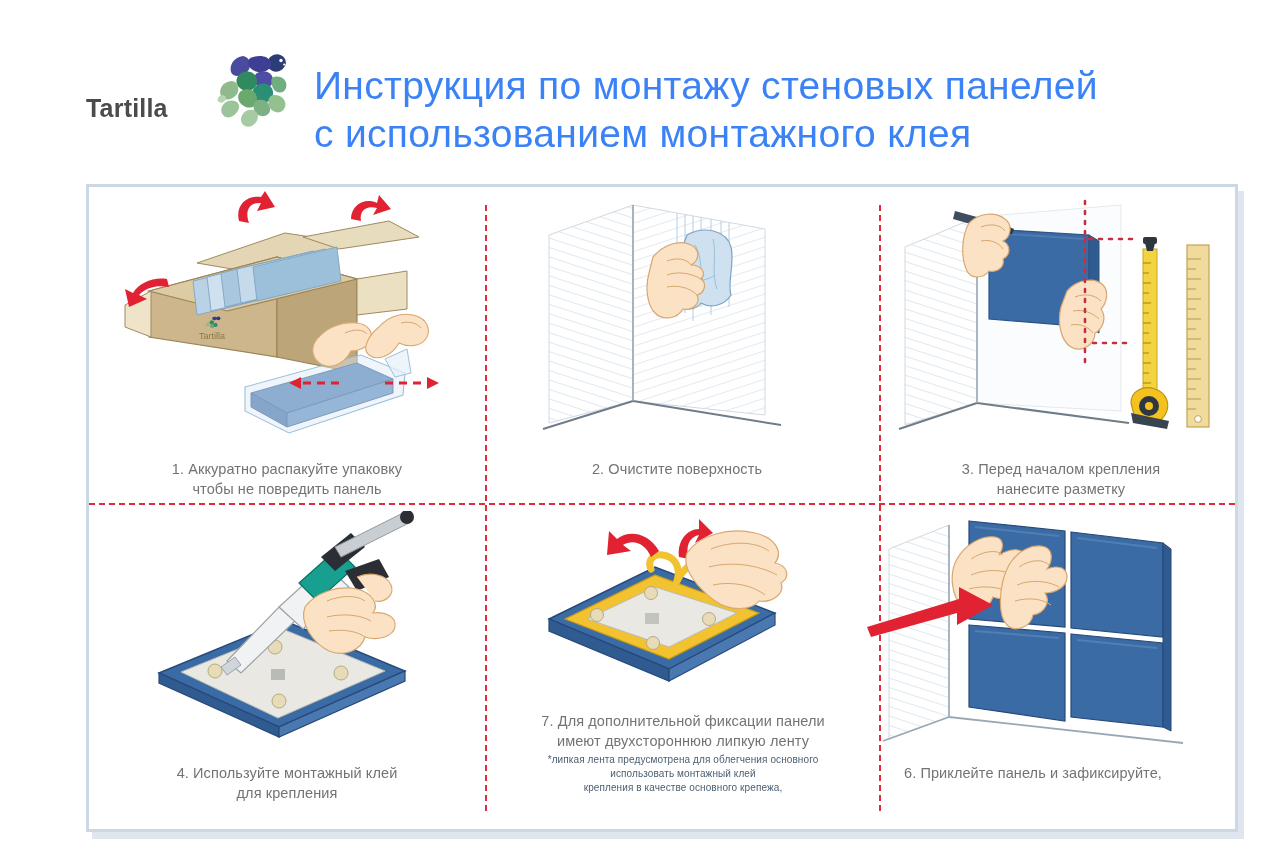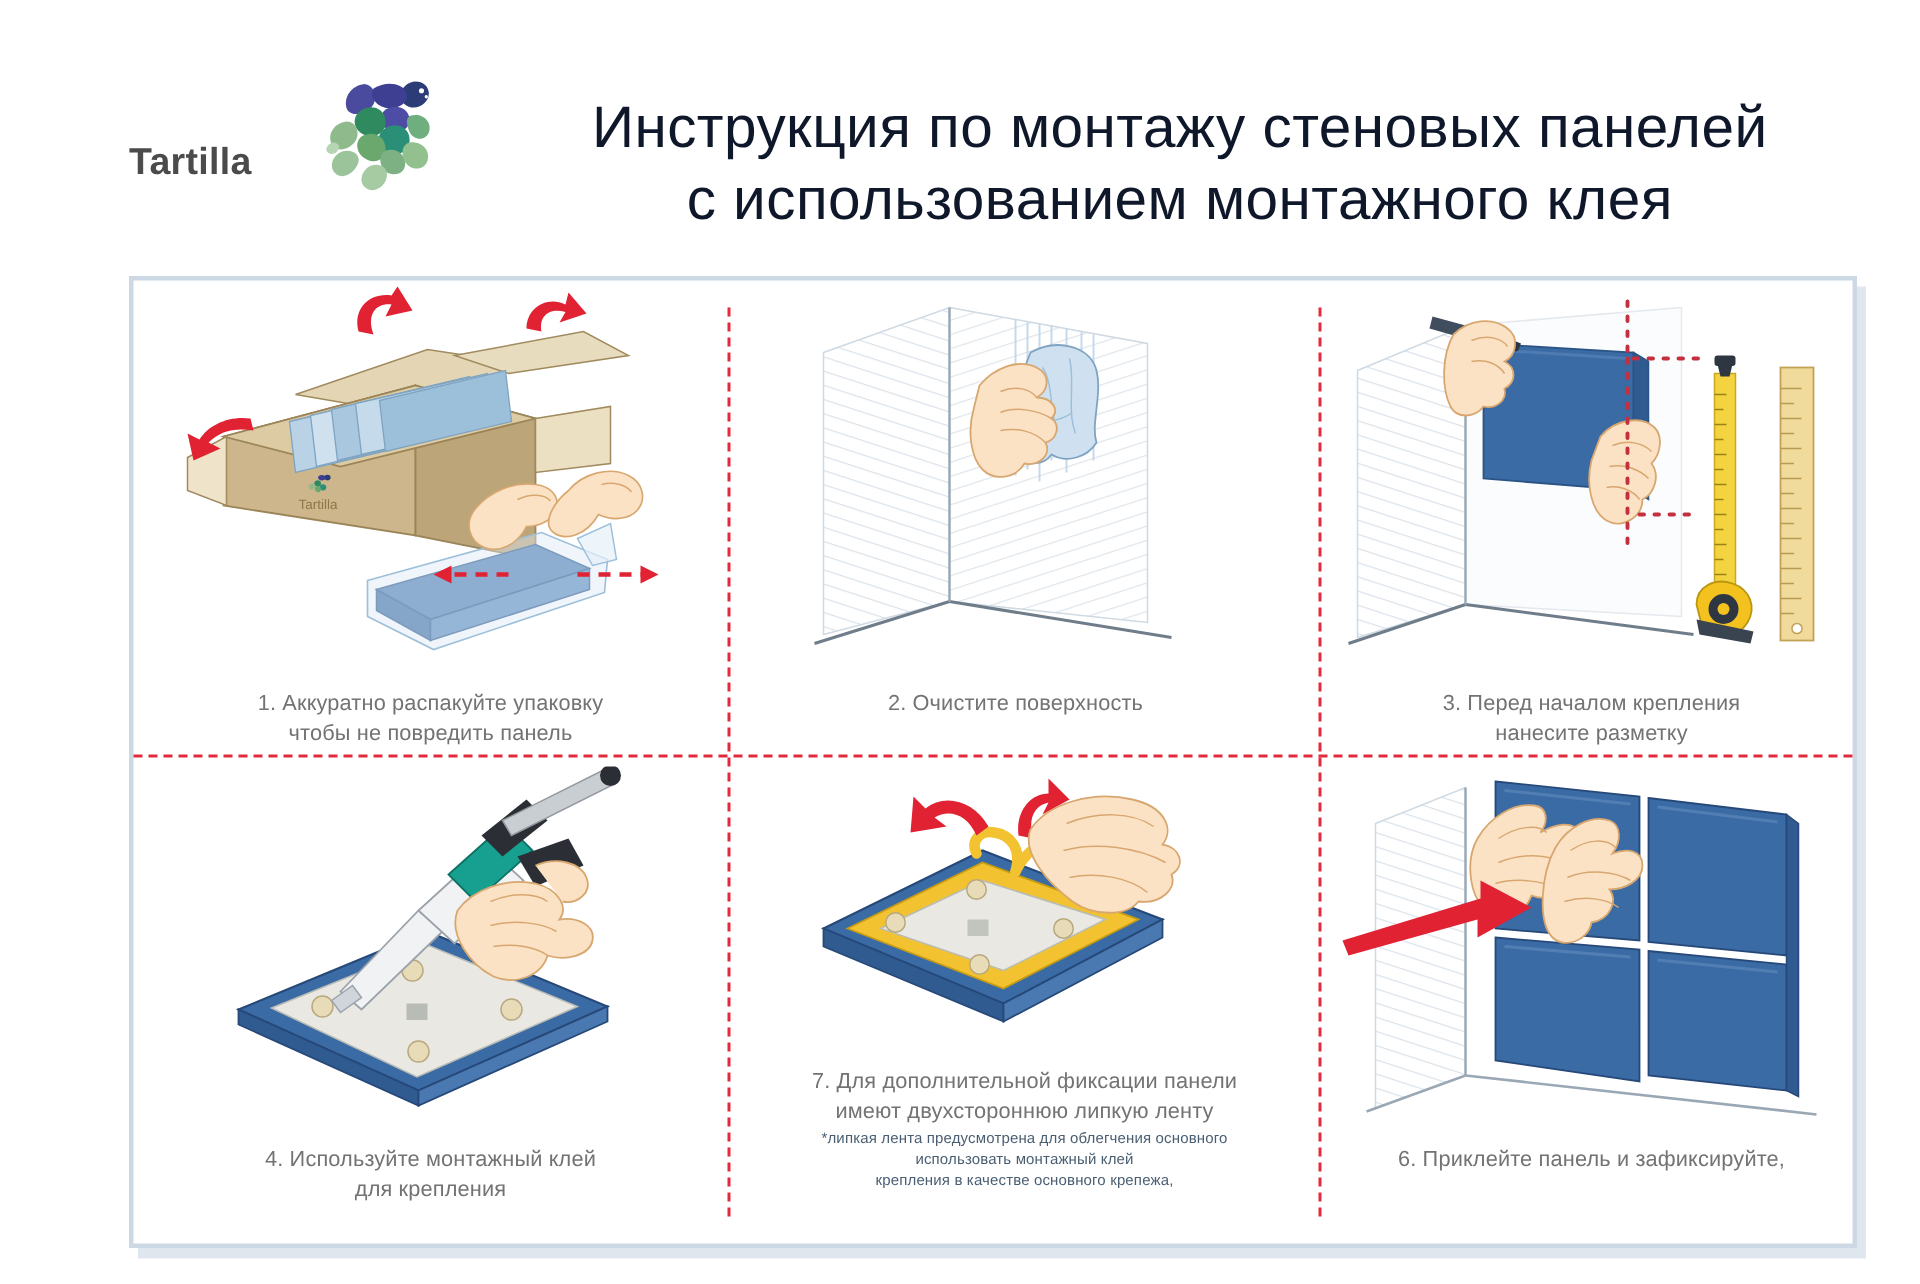--- a/index.html
+++ b/index.html
@@ -21,22 +21,21 @@
   .brand{
     position:absolute;left:62px;top:94px;width:130px;
     font-size:25px;font-weight:bold;color:#4b4b4b;
     letter-spacing:.2px;text-align:left;
   }
   .logo{
     position:absolute;left:192px;top:48px;width:76px;height:84px;
   }
   .title{
     position:absolute;left:290px;top:62px;width:945px;
-    text-align:center;
-    color:#0f172a;
+    color:#3b82f6;
     font-size:39px;
     line-height:1.22;
     font-weight:400;
     letter-spacing:.3px;
   }
   .title .l2{display:block;}
 
   
   .frame{
     position:absolute;left:62px;top:184px;width:1152px;height:648px;
@@ -59,21 +58,21 @@
     border-top:2px dashed #e12b3c;
     top:316px;
   }
 
   .cell{position:absolute;box-sizing:border-box;}
   .c1{left:0;top:0;width:396px;height:316px;}
   .c2{left:392px;top:0;width:392px;height:316px;}
   .c3{left:792px;top:0;width:360px;height:316px;}
   .c4{left:0;top:318px;width:396px;height:330px;}
   .c5{left:398px;top:318px;width:392px;height:330px;}
-  .c6{left:792px;top:318px;width:360px;height:330px;}
+  .c6{left:764px;top:318px;width:360px;height:330px;}
 
   .art{position:absolute;left:0;right:0;top:0;}
   .caption{
     position:absolute;left:6px;right:6px;
     text-align:center;
     font-size:14.5px;line-height:1.38;
     color:#737373;
     letter-spacing:.1px;
   }
   .caption.sub{

